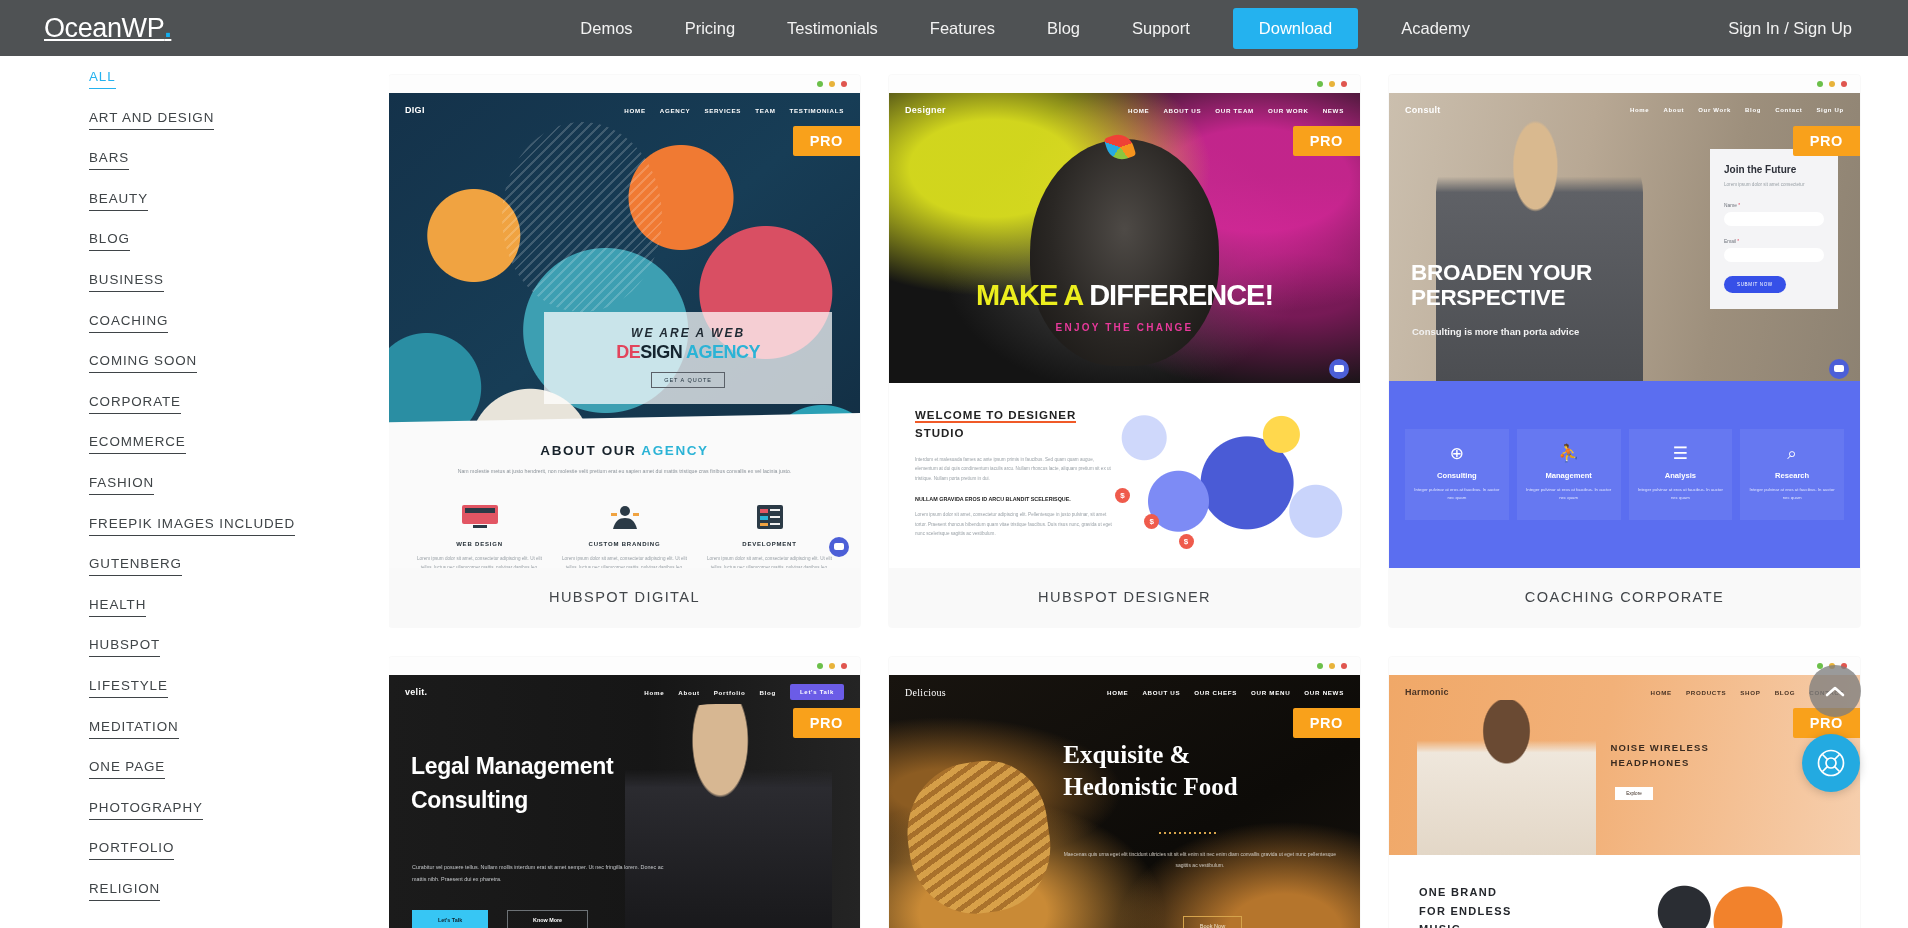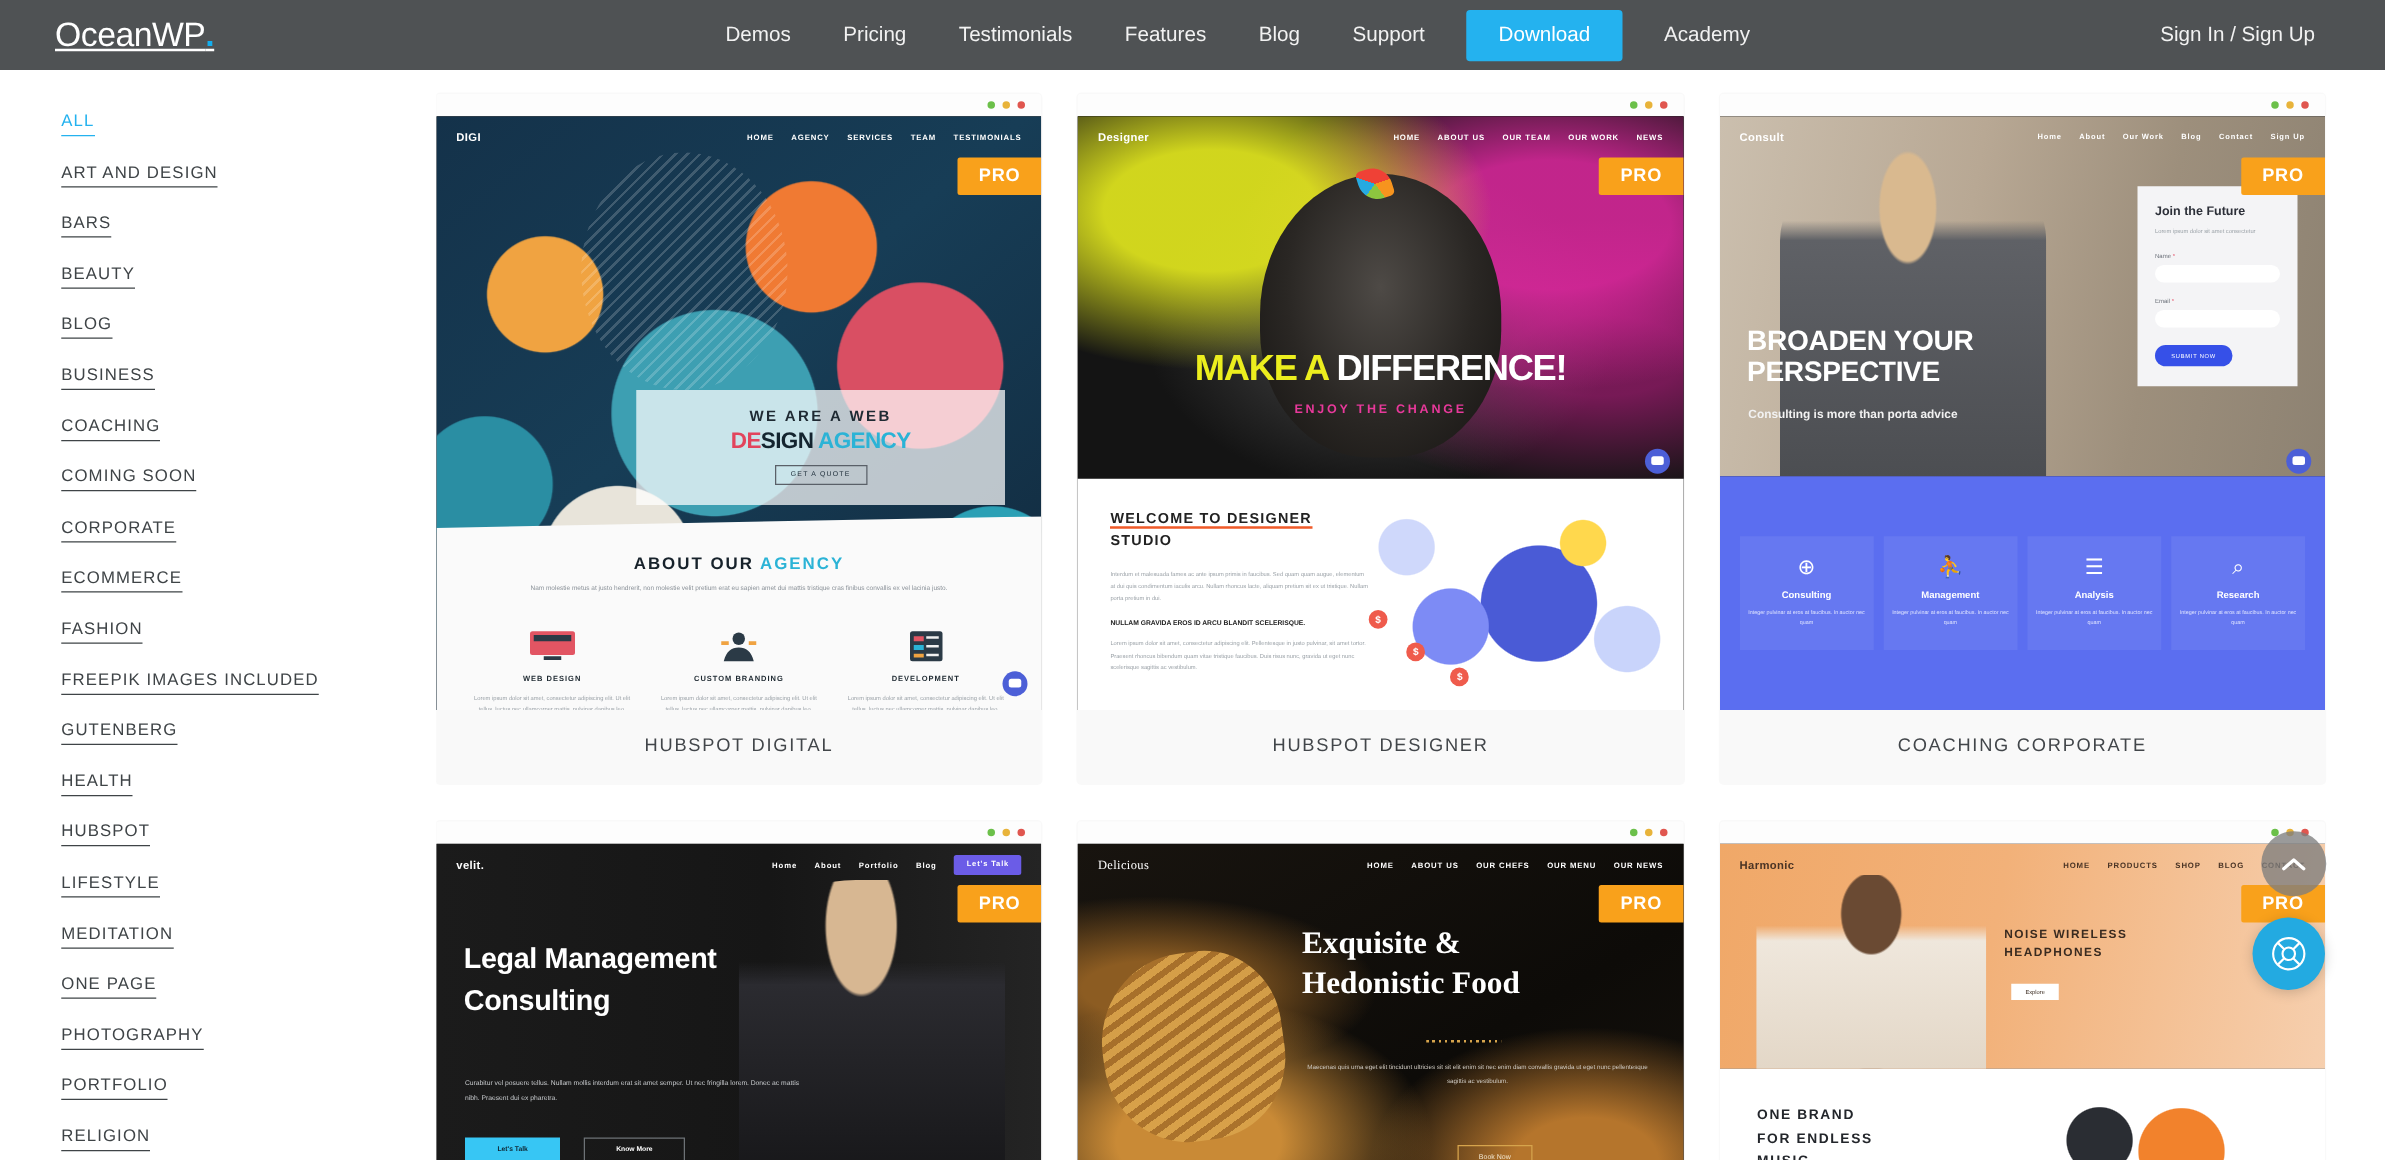--- a/index.html
+++ b/index.html
@@ -28,21 +28,21 @@
     color: #ffffff;
     letter-spacing: -0.4px;
     white-space: nowrap;
     text-decoration: underline;
   }
   .logo .dot { color: #13aff0; font-weight: 700; }
 
   .nav {
     display: flex;
     align-items: center;
-    gap: 4px;
+    gap: 14px;
     margin-left: 390px;
   }
   .nav a {
     color: #f2f2f2;
     font-size: 16.5px;
     text-decoration: none;
     padding: 0 19px;
     line-height: 56px;
     white-space: nowrap;
   }
@@ -67,22 +67,23 @@
   .page {
     display: flex;
     height: calc(928px - 56px);
     position: relative;
   }
 
   
   .sidebar {
     width: 349px;
     flex: 0 0 349px;
-    padding: 32px 0 0 49px;
+    padding: 12px 0 0 49px;
     background: #fff;
+    margin-left: 40px;
   }
   .cat {
     display: block;
     font-size: 13.4px;
     letter-spacing: 0.9px;
     color: #3f4447;
     text-decoration: none;
     margin-bottom: 19.6px;
     width: fit-content;
     border-bottom: 1px solid #3f4447;
@@ -193,21 +194,21 @@
     position:absolute; left:24%; top:6%; width:34%; height:40%;
     background: repeating-linear-gradient(-45deg, rgba(255,255,255,.18) 0 2px, transparent 2px 7px);
     border-radius:50%;
   }
   .c1-banner {
     position:absolute; left:33%; right:6%; top:46%;
     background:rgba(255,255,255,.72);
     padding:14px 10px 16px;
     text-align:center;
   }
-  .c1-l1 { font-size:12px; letter-spacing:2px; color:#1f2a33; font-weight:700; }
+  .c1-l1 { font-size:12px; letter-spacing:2px; color:#1f2a33; font-weight:700;font-style:italic; }
   .c1-l2 { font-size:18px; font-weight:900; letter-spacing:-0.5px; margin-top:2px; }
   .c1-l2 .r { color:#e2445c; } .c1-l2 .d { color:#14242f; } .c1-l2 .b { color:#2bb3d6; }
   .c1-btn { display:inline-block; margin-top:9px; border:1px solid #5a6068; color:#20303c; font-size:5.5px; letter-spacing:1px; padding:4px 12px; }
 
   .c1-lower { position:absolute; left:0; right:0; top:320px; bottom:0; background:#fafafa;
       clip-path: polygon(0 6%, 100% 0, 100% 100%, 0 100%); }
   .c1-h { text-align:center; padding-top:30px; font-size:13.5px; letter-spacing:1.6px; font-weight:700; color:#17222b; }
   .c1-h em { color:#2bb3d6; font-style:normal; }
   .c1-sub { text-align:center; font-size:5.2px; color:#8b9299; line-height:1.9; margin-top:9px; padding:0 60px; }
   .c1-cols { display:flex; gap:16px; padding:24px 26px 0; }

